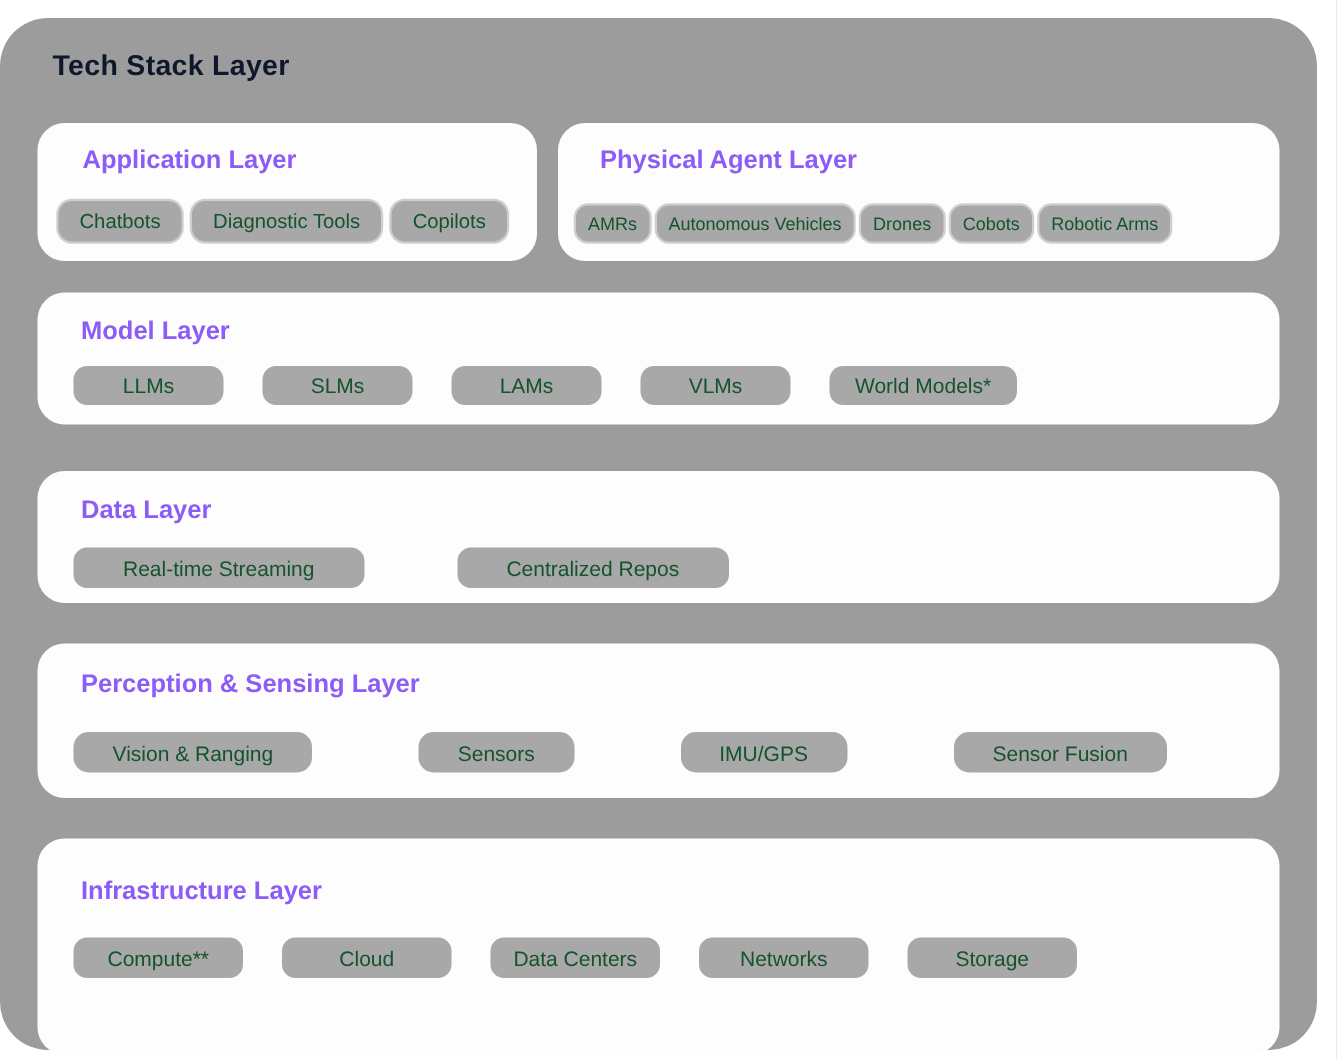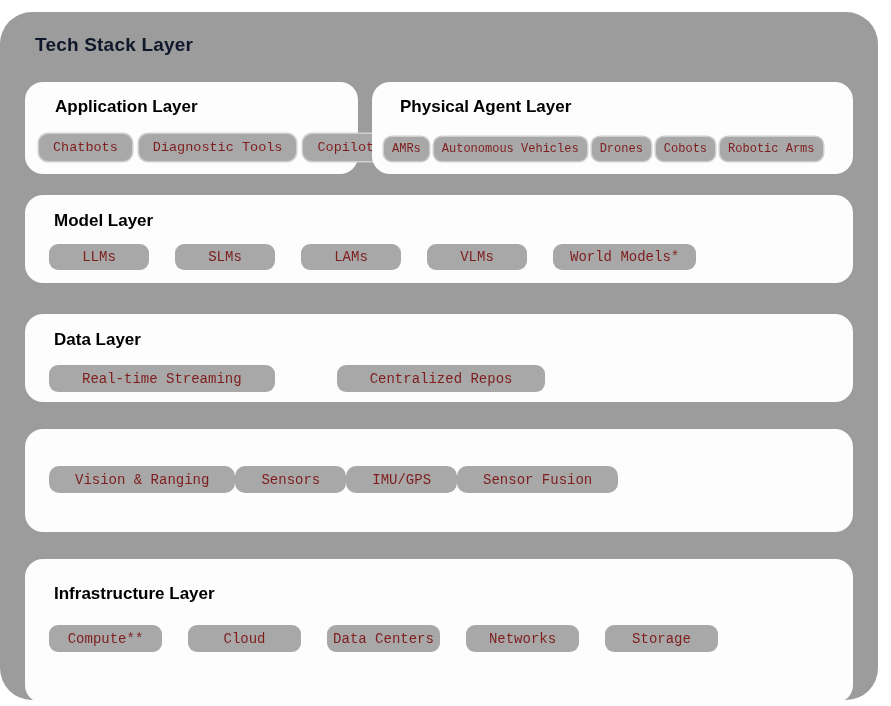--- a/index.html
+++ b/index.html
@@ -31,61 +31,60 @@
     flex-direction: column;
   }
   .row1 { display: flex; gap: 14px; margin-bottom: 21px; }
   .card {
     background: #fdfdfd;
     border-radius: 18px;
   }
   .card h2 {
     font-size: 17px;
     font-weight: bold;
-    color: #000000;
+    color: #8b5cf6;
     line-height: 22px;
   }
   
   .card-app { width: 333px; height: 92px; padding: 14px 14px 0 14px; }
   .card-phys { flex: 1; height: 92px; padding: 14px 12px 0 12px; }
   .card-app h2, .card-phys h2 { margin-left: 16px; }
   
   .card-model { height: 88px; padding: 15px 16px 0 24px; margin-bottom: 31px; }
   .card-data  { height: 88px; padding: 15px 24px 0 24px; margin-bottom: 27px; }
   .card-perc  { height: 103px; padding: 16px 24px 0 24px; margin-bottom: 27px; }
   .card-infra { height: 144px; padding: 24px 24px 0 24px; }
   .card-model h2, .card-data h2, .card-perc h2, .card-infra h2 { margin-left: 5px; }
 
   .pills { display: flex; align-items: center; }
   .pill {
     display: inline-flex;
     align-items: center;
     justify-content: center;
     background: #a8a8a8;
-    color: #7f1d1d;
+    color: #14532d;
     white-space: nowrap;
     border-radius: 9px;
     font-size: 14px;
     height: 27px;
-    font-family: Liberation Mono, monospace;
   }
   
   .pills-app { margin-top: 16px; gap: 7px; }
   .pills-app .pill { height: 27px; font-size: 13.5px; padding: 0 14px; box-shadow: 0 0 0 1.5px #cfcfcf; }
 
   .pills-phys { margin-top: 19px; gap: 5px; }
   .pills-phys .pill { height: 24px; font-size: 12px; padding: 0 8px; border-radius: 8px; box-shadow: 0 0 0 1.5px #cfcfcf; }
 
   .pills-model { margin-top: 12px; gap: 26px; }
   .pills-model .pill { min-width: 100px; height: 26px; padding: 0 17px; }
 
   .pills-data { margin-top: 14px; gap: 62px; }
   .pills-data .pill { padding: 0 33px; }
 
-  .pills-perc { margin-top: 21px; }
+  .pills-perc { margin-top: 21px; gap: 71px; }
   .pills-perc .pill { min-width: 100px; padding: 0 26px; border-radius: 10px; }
 
   .pills-infra { margin-top: 20px; gap: 26px; }
   .pills-infra .pill { width: 113px; padding: 0; }
 </style>
 </head>
 <body>
 
 <div class="frame">
   <div class="diagram-title">Tech Stack Layer</div>
@@ -127,20 +126,21 @@
 
     <section class="card card-data">
       <h2>Data Layer</h2>
       <div class="pills pills-data">
         <span class="pill">Real-time Streaming</span>
         <span class="pill">Centralized Repos</span>
       </div>
     </section>
 
     <section class="card card-perc">
+      <h2>Perception &amp; Sensing Layer</h2>
       <div class="pills pills-perc">
         <span class="pill">Vision &amp; Ranging</span>
         <span class="pill">Sensors</span>
         <span class="pill">IMU/GPS</span>
         <span class="pill">Sensor Fusion</span>
       </div>
     </section>
 
     <section class="card card-infra">
       <h2>Infrastructure Layer</h2>

